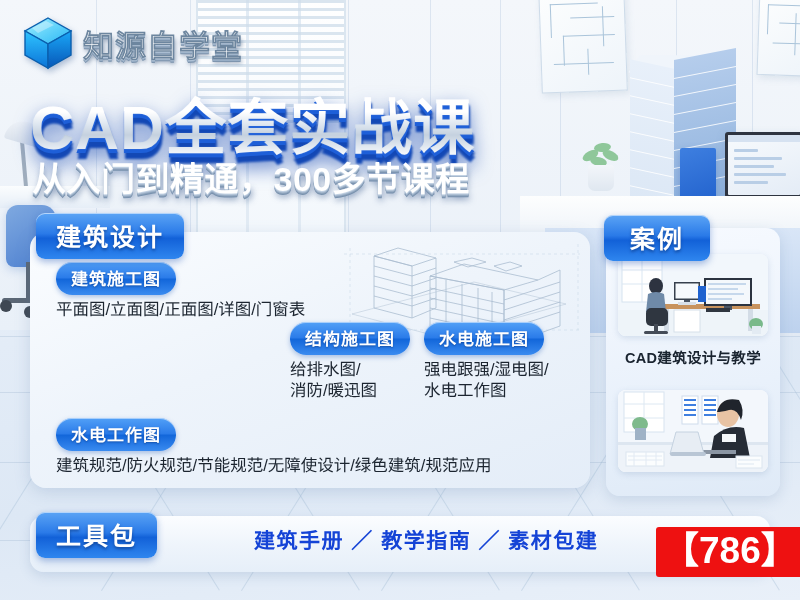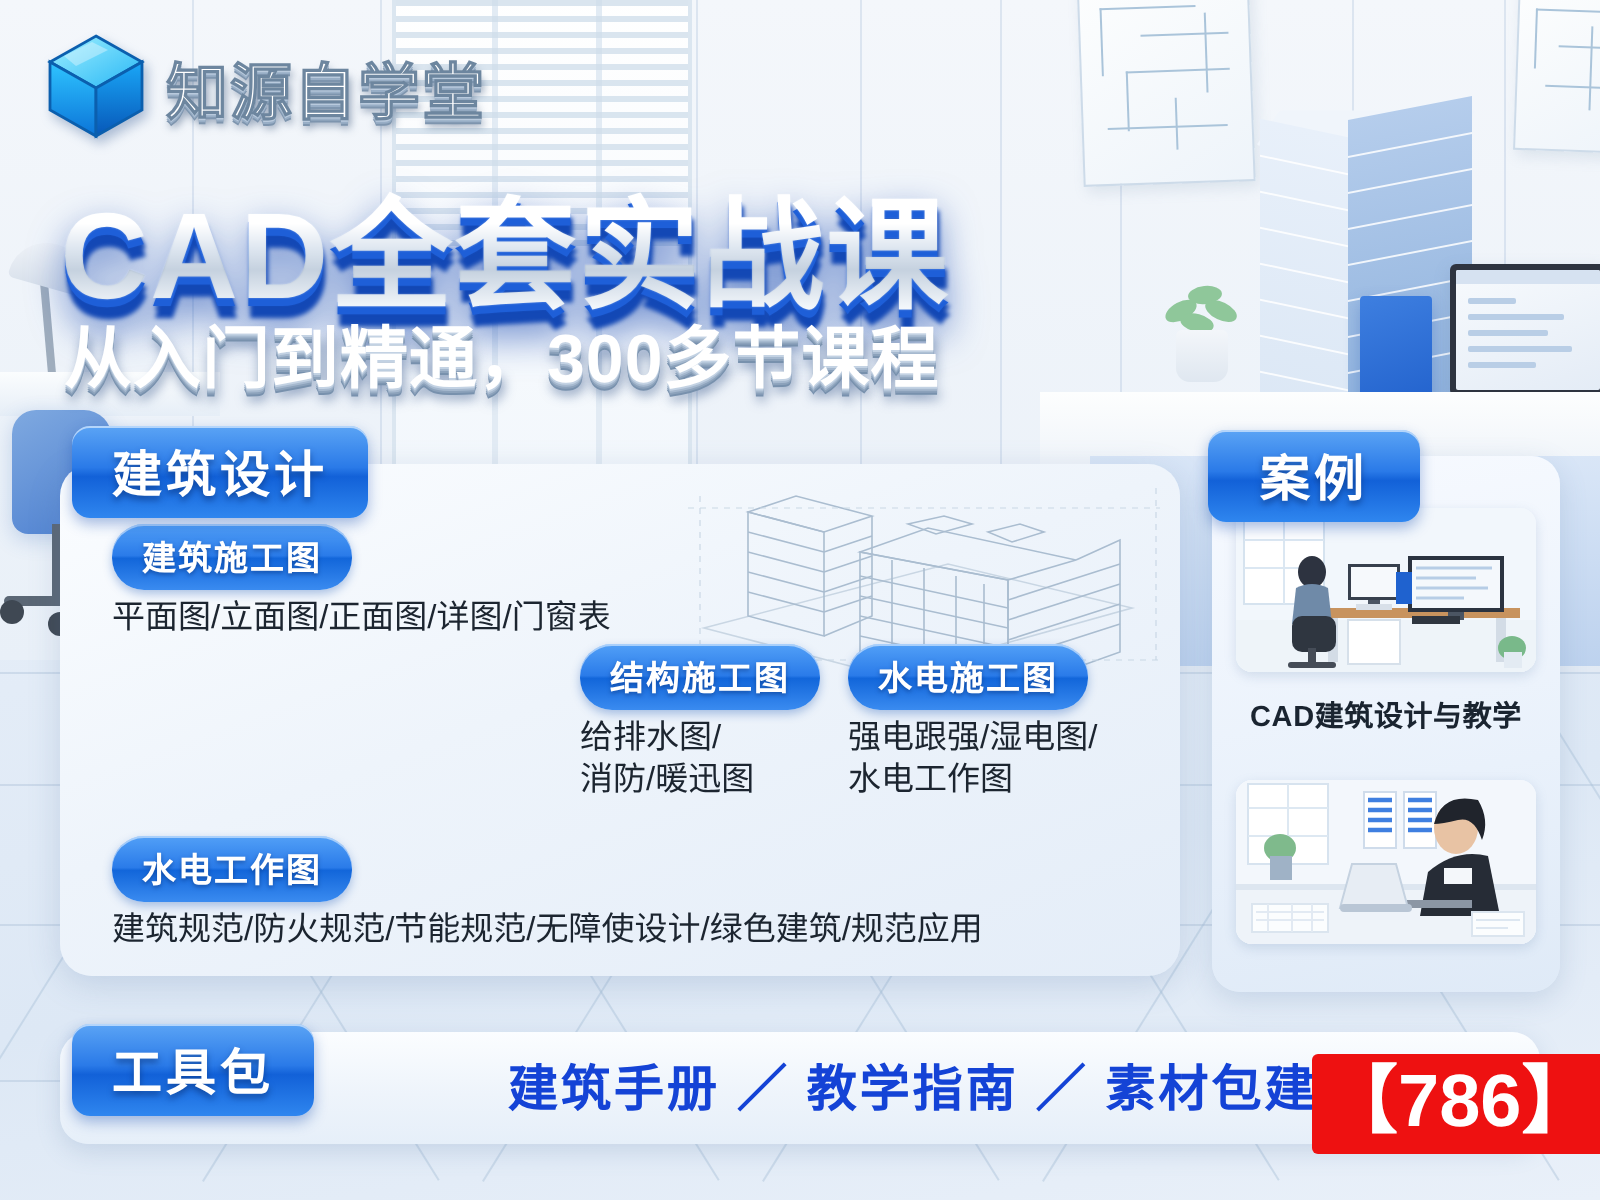--- a/index.html
+++ b/index.html
@@ -292,21 +292,21 @@
   
   .toolkit-bar {
     position: absolute; left: 30px; top: 516px; width: 740px; height: 56px;
     background: linear-gradient(180deg,#fbfdff 0%,#eef4fb 55%,#e6eff9 100%);
     border-radius: 14px;
     box-shadow: 0 4px 12px rgba(90,125,170,.2);
     z-index: 20;
   }
   .toolkit-text {
     position: absolute; left: 254px; top: 524px; z-index: 26;
-    font-size: 25px; font-weight: bold; color: #1443d6; letter-spacing: 1.5px;
+    font-size: 21px; font-weight: bold; color: #1443d6; letter-spacing: 1.5px;
     white-space: nowrap;
     font-family: "Liberation Sans", "DejaVu Sans", sans-serif;
   }
   .red-badge {
     position: absolute; left: 656px; top: 527px; z-index: 40;
     background: #ee1111;
     padding: 2px 6px 4px;
     font-size: 37px; font-weight: bold; color: #ffffff; letter-spacing: 0px;
     line-height: 44px;
     border-radius: 3px;

